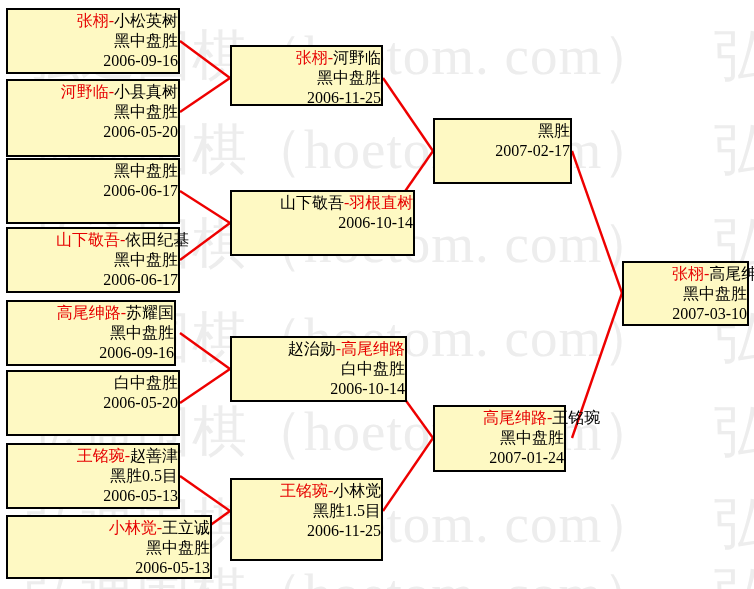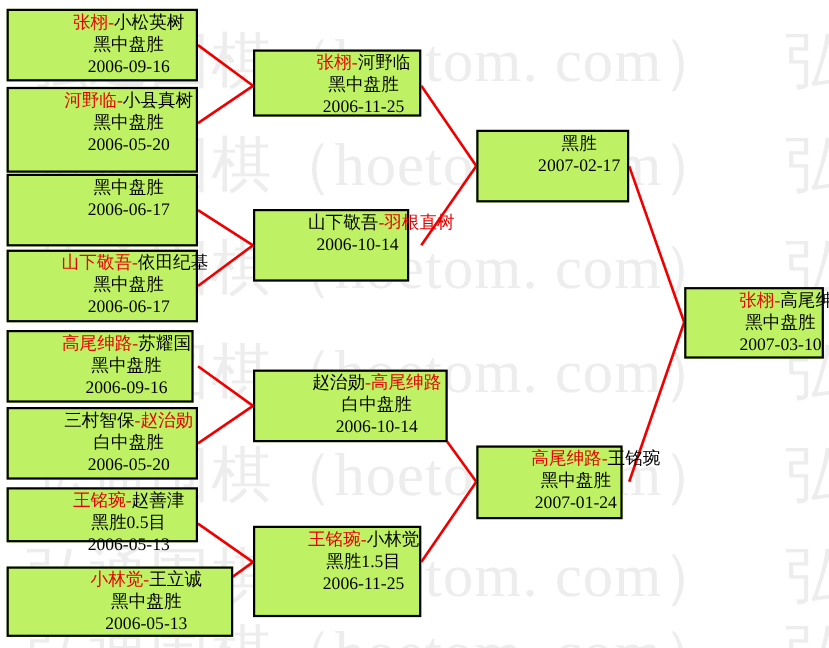--- a/index.html
+++ b/index.html
@@ -9,22 +9,22 @@
   
   #watermark{position:absolute;inset:0;z-index:0;}
   .wm-row{position:absolute;left:24px;white-space:nowrap;font-size:55px;line-height:55px;
           color:#ededed;letter-spacing:1px;user-select:none;}
 
   
   #lines{position:absolute;left:0;top:0;z-index:1;}
   #lines line{stroke:#ee0000;stroke-width:2.4;}
 
   
-  .box{position:absolute;z-index:2;background:#bef264;border:2px solid #000000;
-       box-sizing:border-box;text-align:center;font-size:16px;line-height:20px;
+  .box{position:absolute;z-index:2;background:#fef9c3;border:2px solid #000000;
+       box-sizing:border-box;text-align:right;font-size:16px;line-height:20px;
        padding-top:1px;color:#000000;padding-left:48px;}
   .box .row{white-space:nowrap;}
   .win{color:#e60000;}
   .dash{color:#e60000;}
 </style>
 </head>
 <body>
 
 <div id="stage">
 
@@ -78,44 +78,43 @@
     <div class="row">2006-06-17</div>
   </div>
 
   <div class="box" style="left:6px;top:300px;width:170px;height:66px">
     <div class="row"><span class="p1 win">高尾绅路</span><span class="dash">-</span><span class="p2">苏耀国</span></div>
     <div class="row">黑中盘胜</div>
     <div class="row">2006-09-16</div>
   </div>
 
   <div class="box" style="left:6px;top:370px;width:174px;height:66px">
-    <div class="row"><span class="p1">三村智保</span><span class="dash">-</span><span class="p2 win">赵治勋</span></div>
     <div class="row">白中盘胜</div>
     <div class="row">2006-05-20</div>
   </div>
 
-  <div class="box" style="left:6px;top:443px;width:174px;height:50px">
+  <div class="box" style="left:6px;top:443px;width:174px;height:66px">
     <div class="row"><span class="p1 win">王铭琬</span><span class="dash">-</span><span class="p2">赵善津</span></div>
     <div class="row">黑胜0.5目</div>
     <div class="row">2006-05-13</div>
   </div>
 
   <div class="box" style="left:6px;top:515px;width:206px;height:64px">
     <div class="row"><span class="p1 win">小林觉</span><span class="dash">-</span><span class="p2">王立诚</span></div>
     <div class="row">黑中盘胜</div>
     <div class="row">2006-05-13</div>
   </div>
 
   <div class="box" style="left:230px;top:45px;width:153px;height:61px">
     <div class="row"><span class="p1 win">张栩</span><span class="dash">-</span><span class="p2">河野临</span></div>
     <div class="row">黑中盘胜</div>
     <div class="row">2006-11-25</div>
   </div>
 
-  <div class="box" style="left:230px;top:190px;width:142px;height:66px">
+  <div class="box" style="left:230px;top:190px;width:185px;height:66px">
     <div class="row"><span class="p1">山下敬吾</span><span class="dash">-</span><span class="p2 win">羽根直树</span></div>
     <div class="row">2006-10-14</div>
   </div>
 
   <div class="box" style="left:230px;top:336px;width:177px;height:66px">
     <div class="row"><span class="p1">赵治勋</span><span class="dash">-</span><span class="p2 win">高尾绅路</span></div>
     <div class="row">白中盘胜</div>
     <div class="row">2006-10-14</div>
   </div>
 

